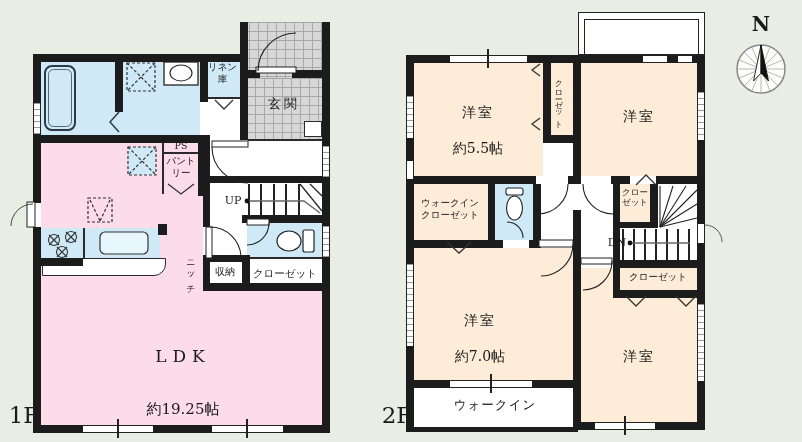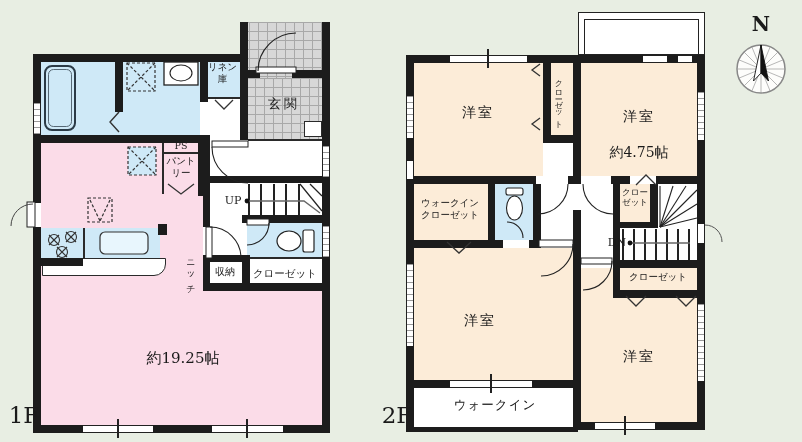--- a/index.html
+++ b/index.html
@@ -282,40 +282,42 @@
   <div class="lbl" style="left:204px;top:61px;width:37px;font-size:9.5px;">リネン
 庫</div>
   <div class="lbl" style="left:164px;top:140px;width:34px;font-size:9.5px;">PS</div>
   <div class="lbl" style="left:164px;top:155px;width:34px;font-size:9.5px;">パント
 リー</div>
   <div class="lbl" style="left:221px;top:194px;width:24px;font-size:11px;">UP</div>
   <div class="lbl vert" style="left:185px;top:251px;height:42px;font-size:9px;">ニッチ</div>
   <div class="lbl" style="left:203px;top:266px;width:44px;font-size:10px;">収納</div>
   <div class="lbl" style="left:250px;top:267px;width:70px;font-size:10.5px;">クローゼット</div>
   <div class="lbl" style="left:131px;top:325px;width:104px;font-size:17px;">
-    <div style="font-size:15px;margin-top:3px;">約19.25帖</div>
+    <div style="letter-spacing:6px;">LDK</div>
+    <div style="font-size:15px;margin-top:13px;">約19.25帖</div>
   </div>
   <div class="lbl" style="left:3px;top:401px;width:42px;font-size:23px;">1F</div>
 
   <div class="lbl" style="left:423px;top:87px;width:110px;font-size:14px;">
     <div style="letter-spacing:2px;">洋室</div>
+    <div style="margin-top:2px;">約5.5帖</div>
   </div>
   <div class="lbl vert" style="left:553px;top:65px;height:70px;font-size:8px;letter-spacing:1px;">クローゼット</div>
   <div class="lbl" style="left:584px;top:91px;width:110px;font-size:14px;">
     <div style="letter-spacing:2px;">洋室</div>
-    <div style="margin-top:2px;">約4.75帖</div>
   </div>
   <div class="lbl" style="left:408px;top:197px;width:84px;font-size:9.5px;">ウォークイン
 クローゼット</div>
   <div class="lbl" style="left:616px;top:187px;width:38px;font-size:8.5px;">クロー
 ゼット</div>
   <div class="lbl" style="left:605px;top:236px;width:24px;font-size:11px;">DN</div>
   <div class="lbl" style="left:622px;top:271px;width:72px;font-size:9.5px;">クローゼット</div>
   <div class="lbl" style="left:430px;top:295px;width:100px;font-size:14px;">
     <div style="letter-spacing:2px;">洋室</div>
+    <div style="margin-top:2px;">約7.0帖</div>
   </div>
   <div class="lbl" style="left:589px;top:331px;width:100px;font-size:14px;">
     <div style="letter-spacing:2px;">洋室</div>
   </div>
   <div class="lbl" style="left:452px;top:397px;width:86px;font-size:12.5px;letter-spacing:1px;">ウォークイン</div>
   <div class="lbl" style="left:374px;top:401px;width:46px;font-size:23px;">2F</div>
   <div class="lbl" style="left:749px;top:12px;width:24px;font-size:20px;font-weight:bold;">N</div>
 
 </div>
 

